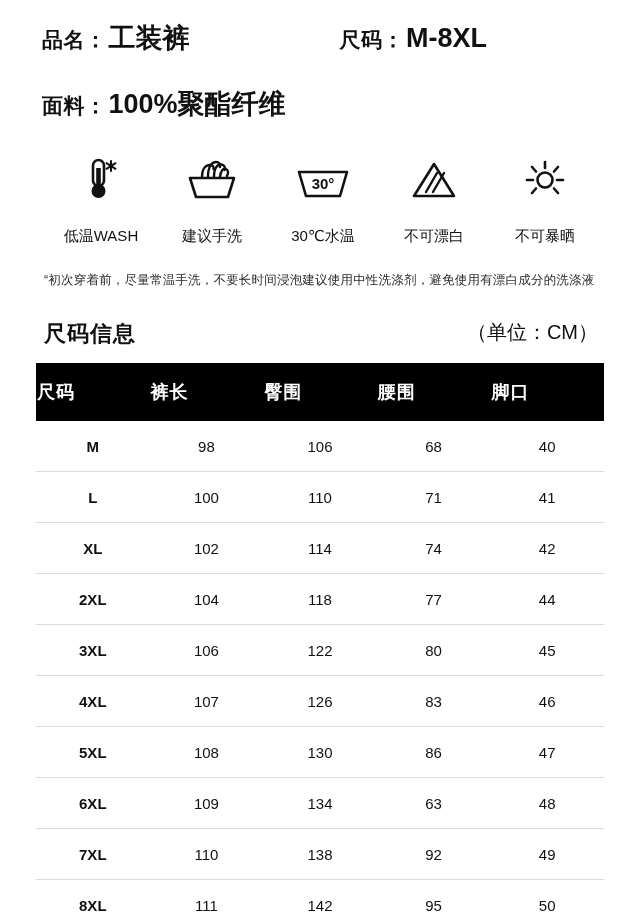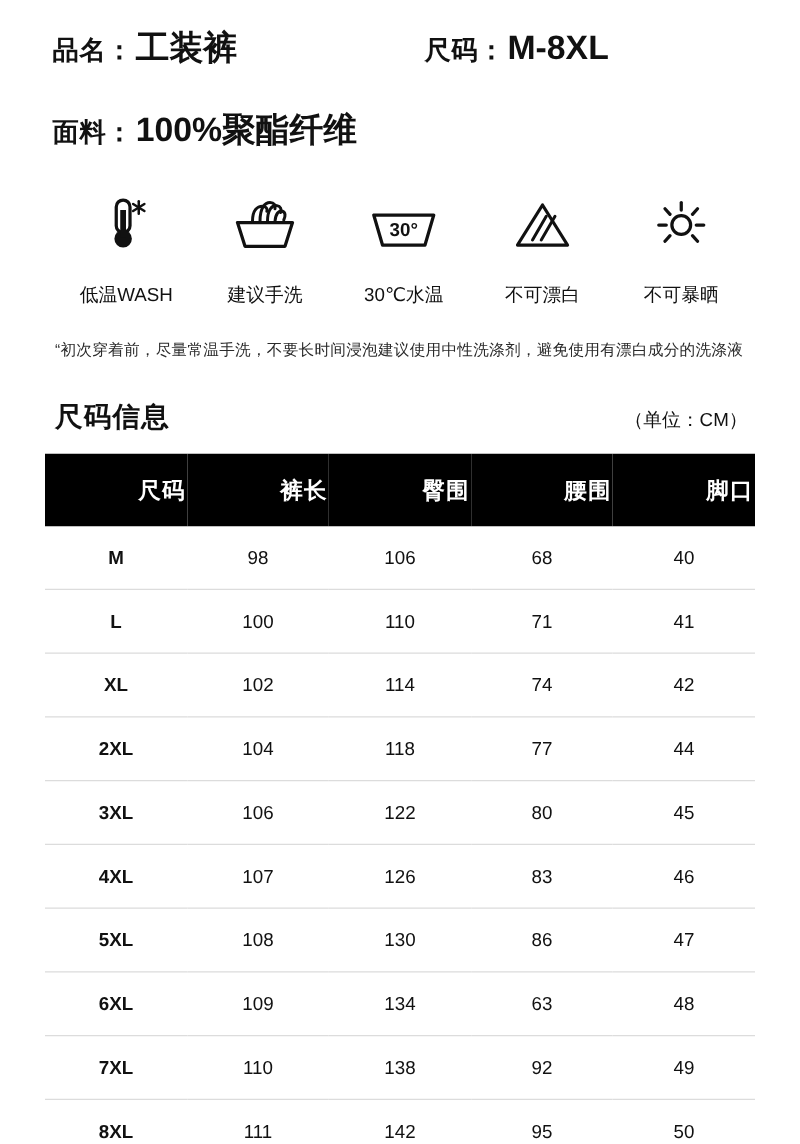--- a/index.html
+++ b/index.html
@@ -93,21 +93,21 @@
     justify-content: space-between;
   }
   .size-title {
     font-size: 22px;
     font-weight: bold;
     color: #111;
     letter-spacing: 1px;
     text-align: right;
   }
   .size-unit {
-    font-size: 15px;
+    font-size: 20px;
     color: #111;
     padding-bottom: 3px;
   }
 
   
   .table-wrap {
     margin-top: 14px;
     padding: 0 18px;
   }
   table.size-table {
@@ -115,21 +115,21 @@
     border-collapse: collapse;
     table-layout: fixed;
   }
   table.size-table thead th {
     background: #000000;
     color: #ffffff;
     font-size: 18px;
     font-weight: bold;
     height: 56px;
     letter-spacing: 1px;
-    text-align: right;
+    text-align: left;
   }
   table.size-table tbody td {
     height: 48px;
     text-align: center;
     font-size: 15px;
     color: #111;
     border-bottom: 1px solid #dcdcdc;
   }
   table.size-table tbody td.size-col {
     font-weight: bold;

